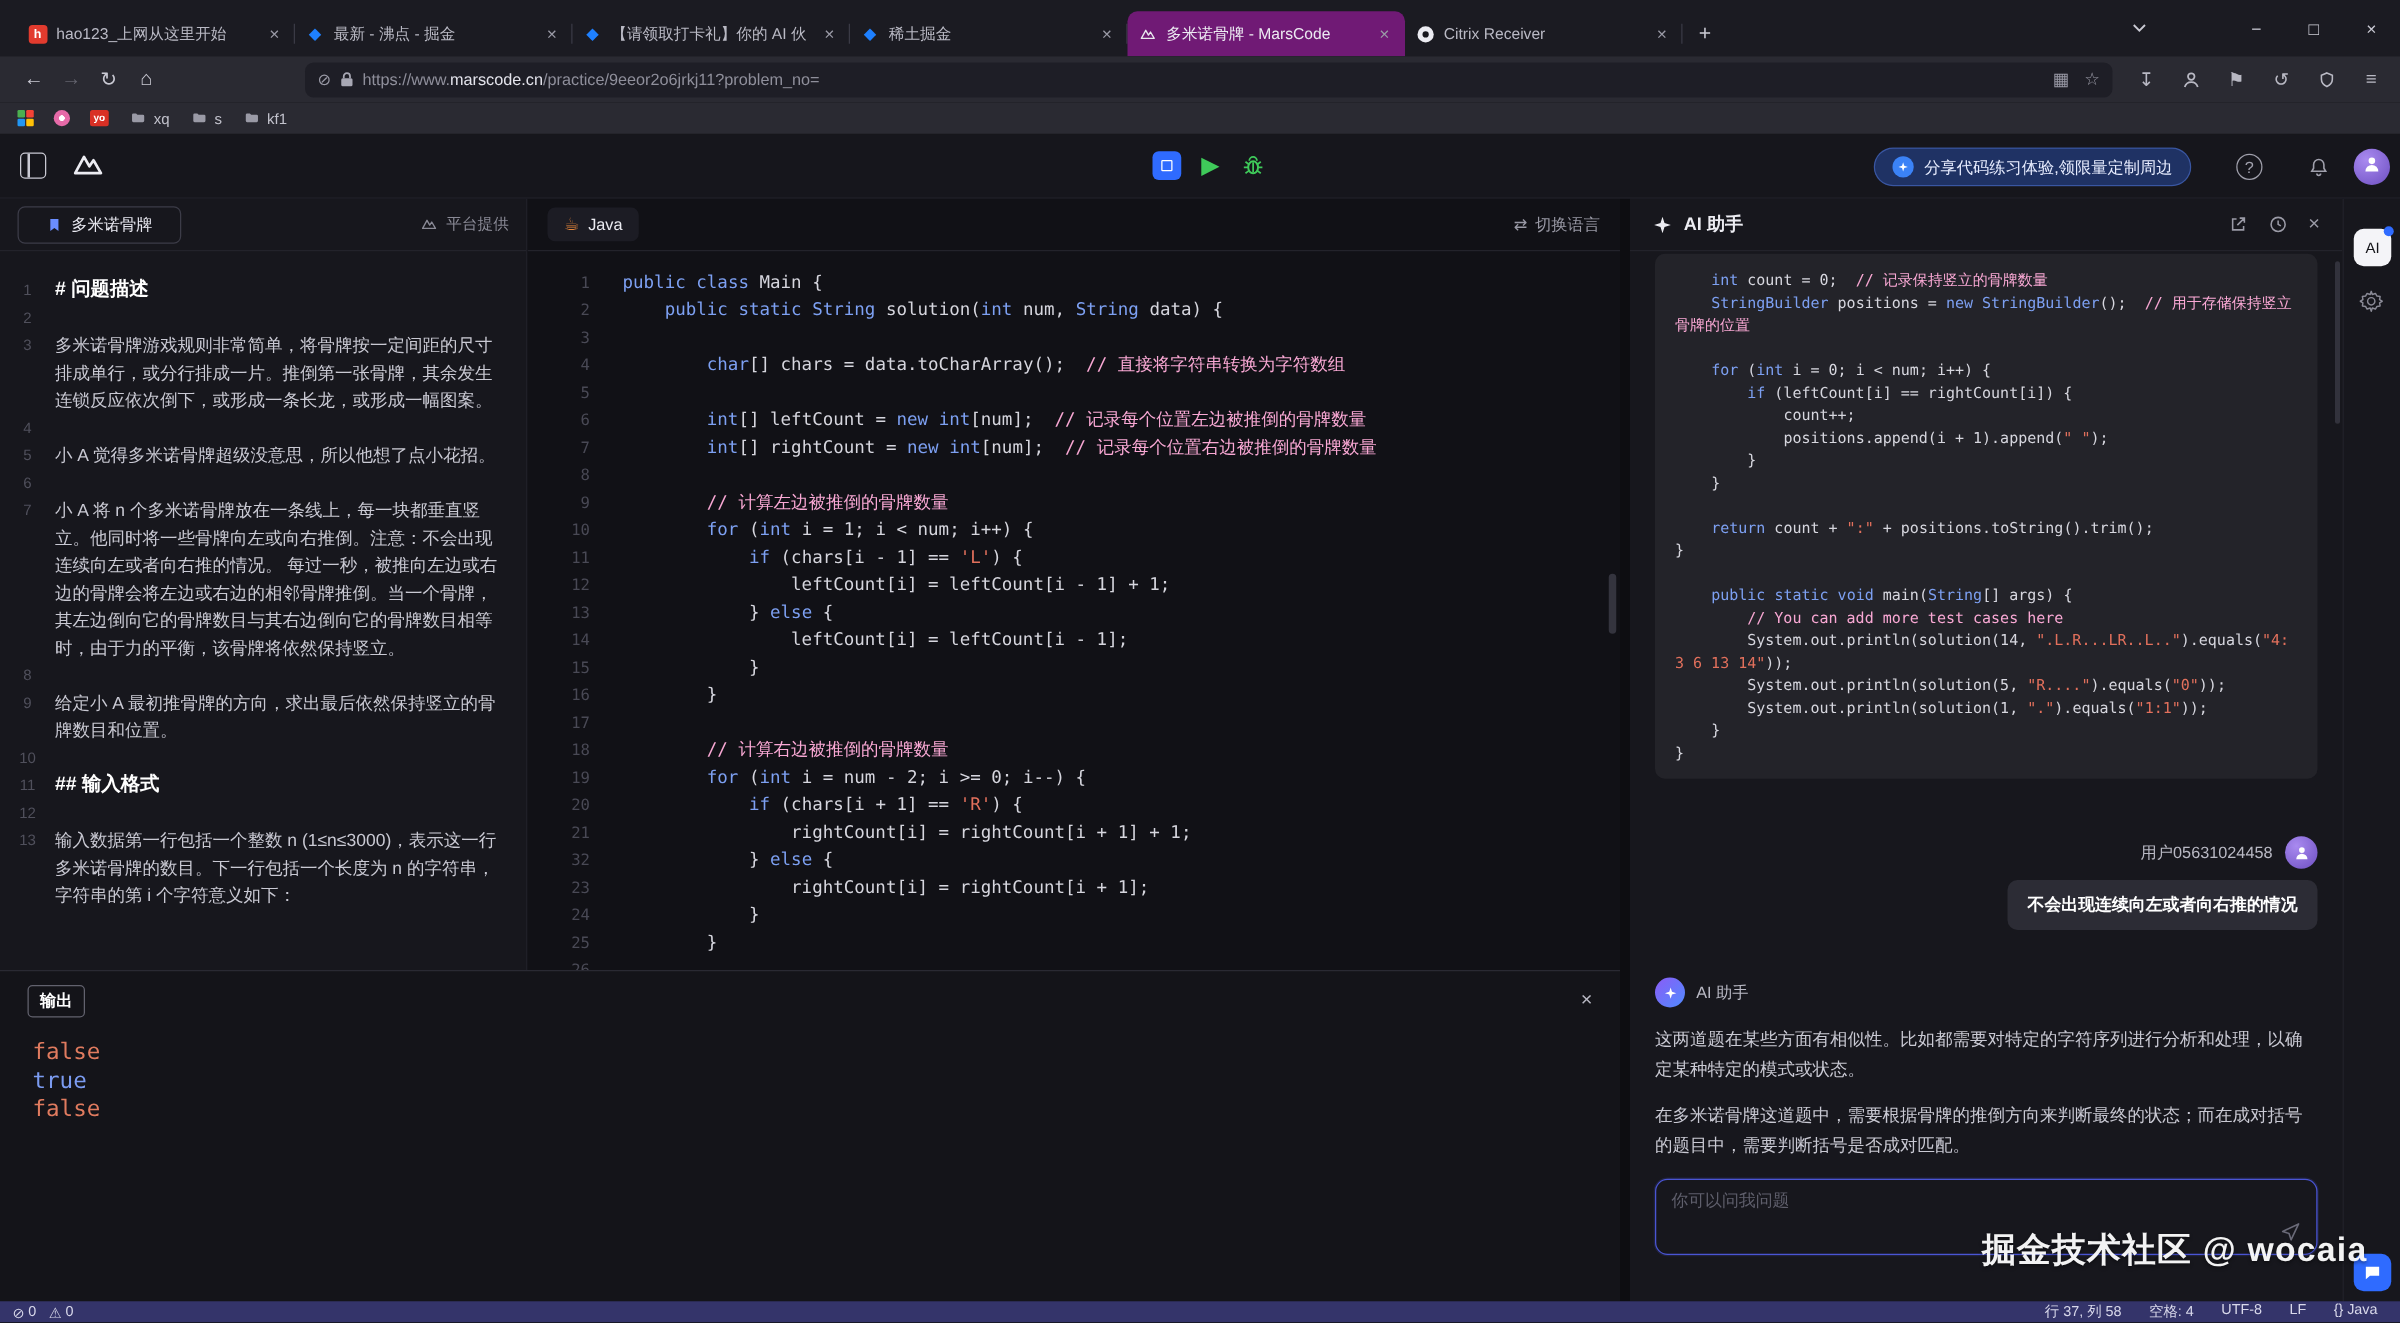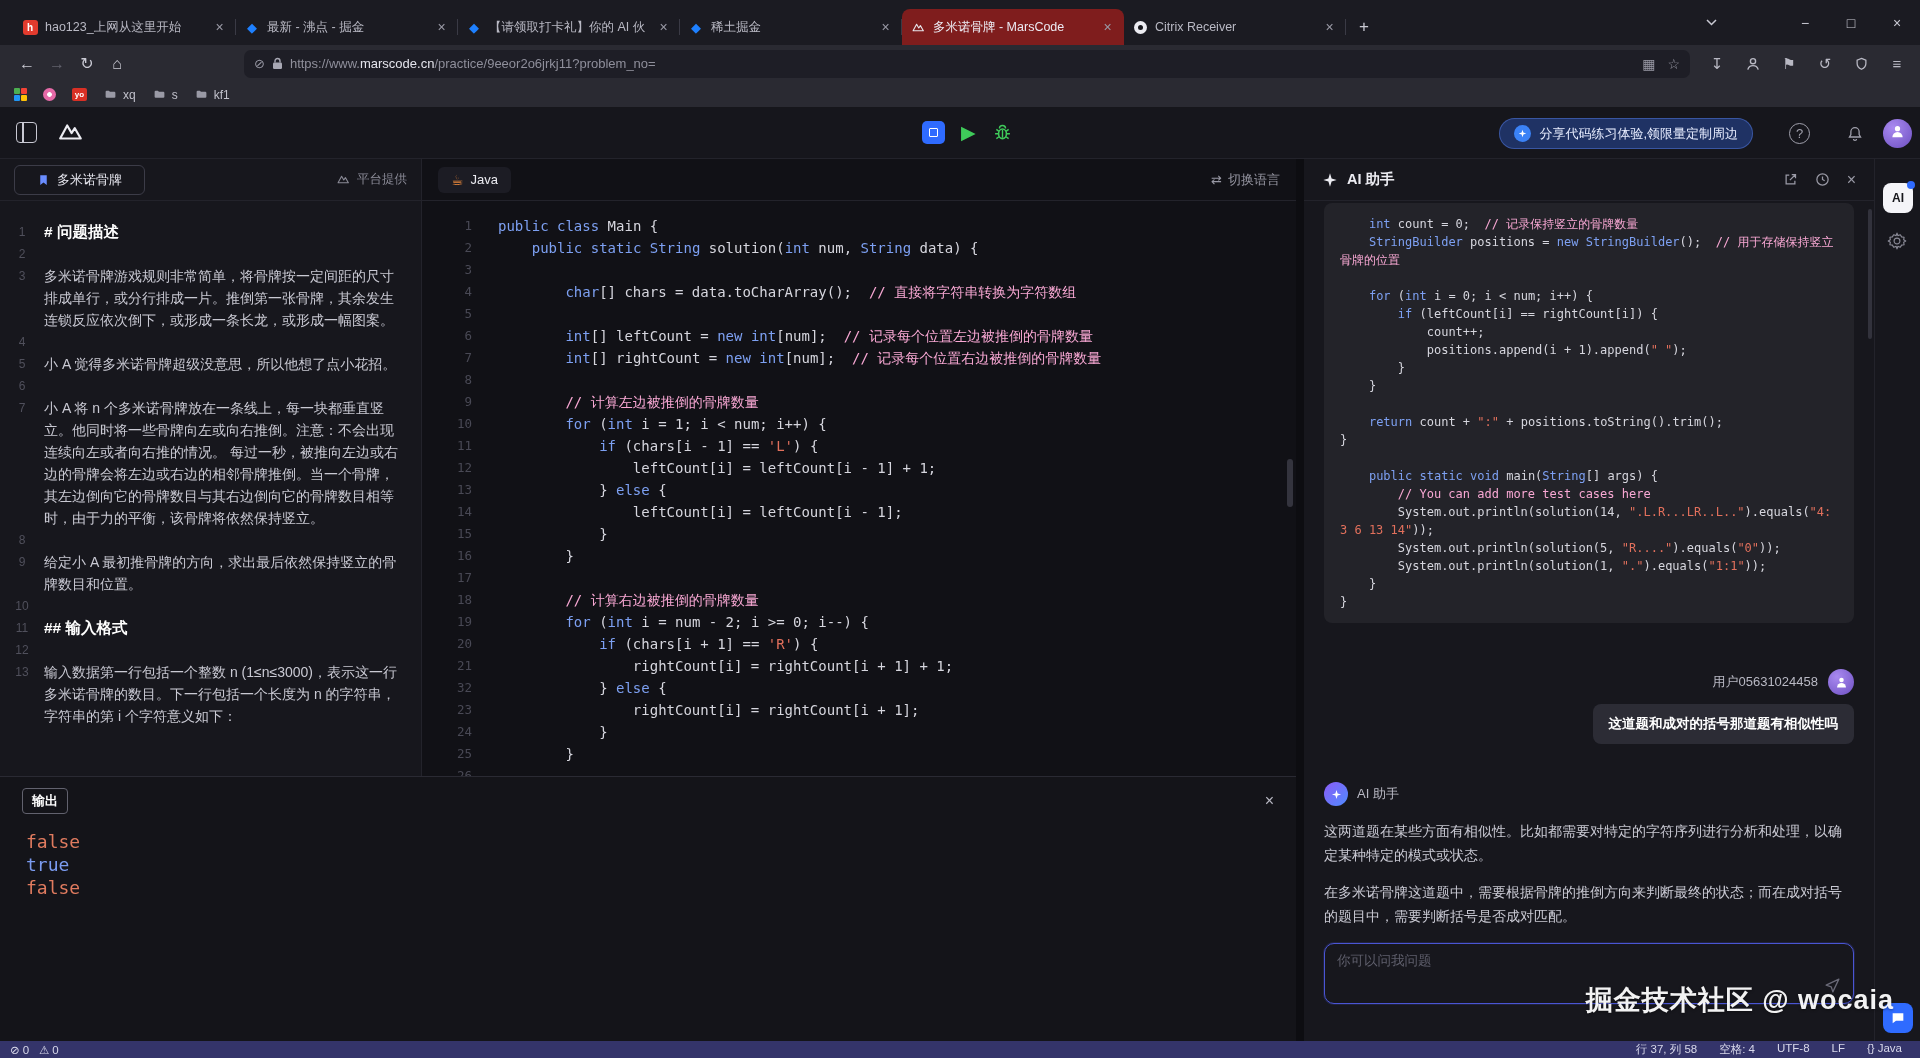--- a/index.html
+++ b/index.html
@@ -6,21 +6,21 @@
   html,body{width:1920px;height:1058px;overflow:hidden}
   body{font-family:"Liberation Sans","DejaVu Sans",sans-serif;background:#0e0e12;color:#d6d6de}
   #root{position:relative;width:1920px;height:1058px;overflow:hidden}
   svg{display:block}
 
   
   .tabbar{position:absolute;left:0;top:0;right:0;height:45px;background:#1b1b22;display:flex;align-items:flex-end;padding-left:14px}
   .tabs-holder{display:flex;align-items:flex-end;height:45px}
   .tab{width:222px;height:36px;display:flex;align-items:center;padding:0 8px;border-radius:8px 8px 0 0;color:#b9b9c4;position:relative;cursor:default}
   .tab:not(.active)::after{content:"";position:absolute;right:0;top:10px;height:16px;width:1px;background:#3a3a45}
-  .tab.active{background:#7f1d1d;color:#eceaf2}
+  .tab.active{background:#701a75;color:#eceaf2}
   .tab-ic{width:16px;height:16px;display:flex;align-items:center;justify-content:center;flex:none}
   .tab-title{flex:1;overflow:hidden;white-space:nowrap;text-overflow:ellipsis;margin:0 7px;font-size:12.5px}
   .tab-x{width:17px;height:17px;line-height:16px;text-align:center;font-size:14px;color:#9a9aa6;border-radius:4px;flex:none}
   .fav{display:flex;align-items:center;justify-content:center}
   .fav-hao{width:15px;height:15px;background:#e23b2e;color:#fff;border-radius:3px;font-size:10px;font-weight:bold}
   .fav-jj{color:#1e80ff;font-size:13px}
   .fav-cx{width:13px;height:13px;border-radius:50%;background:#ececf2;position:relative}
   .fav-cx::after{content:"";position:absolute;left:4px;top:4px;width:5px;height:5px;border-radius:50%;background:#17171d}
   .newtab-btn{width:28px;height:28px;margin:0 0 4px 4px;display:flex;align-items:center;justify-content:center;color:#c9c9d3;font-size:17px;border-radius:6px}
   .wc{position:absolute;top:0;height:45px;width:46px;display:flex;align-items:center;justify-content:center;color:#c9c9d3}
@@ -106,21 +106,21 @@
   .msg-ai-name{margin-top:38px;display:flex;align-items:center;gap:9px;color:#b9b9c4;font-size:13px}
   .ai-avatar{width:24px;height:24px;border-radius:50%;background:linear-gradient(135deg,#8b5cf6,#4f8bff);display:flex;align-items:center;justify-content:center}
   .ai-para{margin-top:13px;font-size:14px;line-height:24px;color:#c9c9d3}
   .ai-input{position:absolute;left:20px;right:20px;bottom:37px;height:61px;border:1px solid #4a55d4;box-shadow:0 0 0 1px rgba(80,90,220,.18);border-radius:10px;background:#17171d}
   .ai-input input{position:absolute;left:12px;top:9px;right:40px;background:transparent;border:none;outline:none;color:#d6d6de;font-size:13.5px;font-family:inherit}
   .ai-input input::placeholder{color:#5f5f6c}
   .send-ic{position:absolute;right:12px;bottom:9px;color:#6a6a78}
   .ai-sb{position:absolute;right:2px;top:50px;width:4px;height:130px;background:#32323c;border-radius:2px}
 
   .strip{position:absolute;left:1874px;top:159px;width:46px;bottom:17px;background:#17171d;border-left:1px solid #23232b}
-  .ai-badge{position:absolute;left:8px;top:24px;width:30px;height:30px;background:#f4f4f8;border-radius:8px;color:#15151a;font-size:12px;font-weight:bold;display:flex;align-items:center;justify-content:center}
+  .ai-badge{position:absolute;left:8px;top:24px;width:30px;height:30px;background:#f4f4f8;border-radius:8px;color:#15151a;font-size:12px;font-weight:normal;display:flex;align-items:center;justify-content:center}
   .ai-badge::after{content:"";position:absolute;right:-2px;top:-2px;width:8px;height:8px;background:#2f6bff;border-radius:50%}
   .strip-gear{position:absolute;left:12px;top:72px;color:#8a8a96}
   .chat-fab{position:absolute;left:8px;bottom:8px;width:30px;height:30px;background:#2f6bff;border-radius:8px;display:flex;align-items:center;justify-content:center}
 
   .output{position:absolute;left:0;top:776px;width:1296px;bottom:17px;background:#141419;border-top:1px solid #2a2a33;z-index:5}
   .out-head{display:flex;align-items:center;padding:11px 22px 0}
   .out-chip{border:1px solid #62626e;border-radius:4px;padding:3px 9px;color:#fff;font-size:13px;font-weight:bold}
   .out-x{margin-left:auto;color:#b9b9c4;font-size:16px}
   .out-lines{margin:16px 0 0 26px;font-family:"DejaVu Sans Mono","Liberation Mono",monospace;font-size:18px;line-height:23px}
 
@@ -571,21 +571,21 @@
         </div>
       <div class="msg-user-name">
         <span>用户05631024458</span>
         <span class="u-avatar">
           <svg width="13" height="13" viewBox="0 0 16 16">
               <circle cx="8" cy="5" r="2.8" fill="#fff"></circle>
               <path d="M2.5 14a5.5 5.5 0 0 1 11 0z" fill="#fff"></path>
             </svg>
         </span>
       </div>
-      <div class="msg-user">这道题和成对的括号那道题有相似性吗</div>
+      <div class="msg-user">不会出现连续向左或者向右推的情况</div>
       <div class="msg-ai-name">
         <span class="ai-avatar">
           <svg width="11" height="11" viewBox="0 0 24 24">
               <path d="M12 2l2.4 7.6L22 12l-7.6 2.4L12 22l-2.4-7.6L2 12l7.6-2.4z" fill="#fff"></path>
             </svg>
         </span>
         <span>AI 助手</span>
       </div>
       <div class="ai-para">这两道题在某些方面有相似性。比如都需要对特定的字符序列进行分析和处理，以确定某种特定的模式或状态。</div>
       <div class="ai-para">在多米诺骨牌这道题中，需要根据骨牌的推倒方向来判断最终的状态；而在成对括号的题目中，需要判断括号是否成对匹配。</div>

